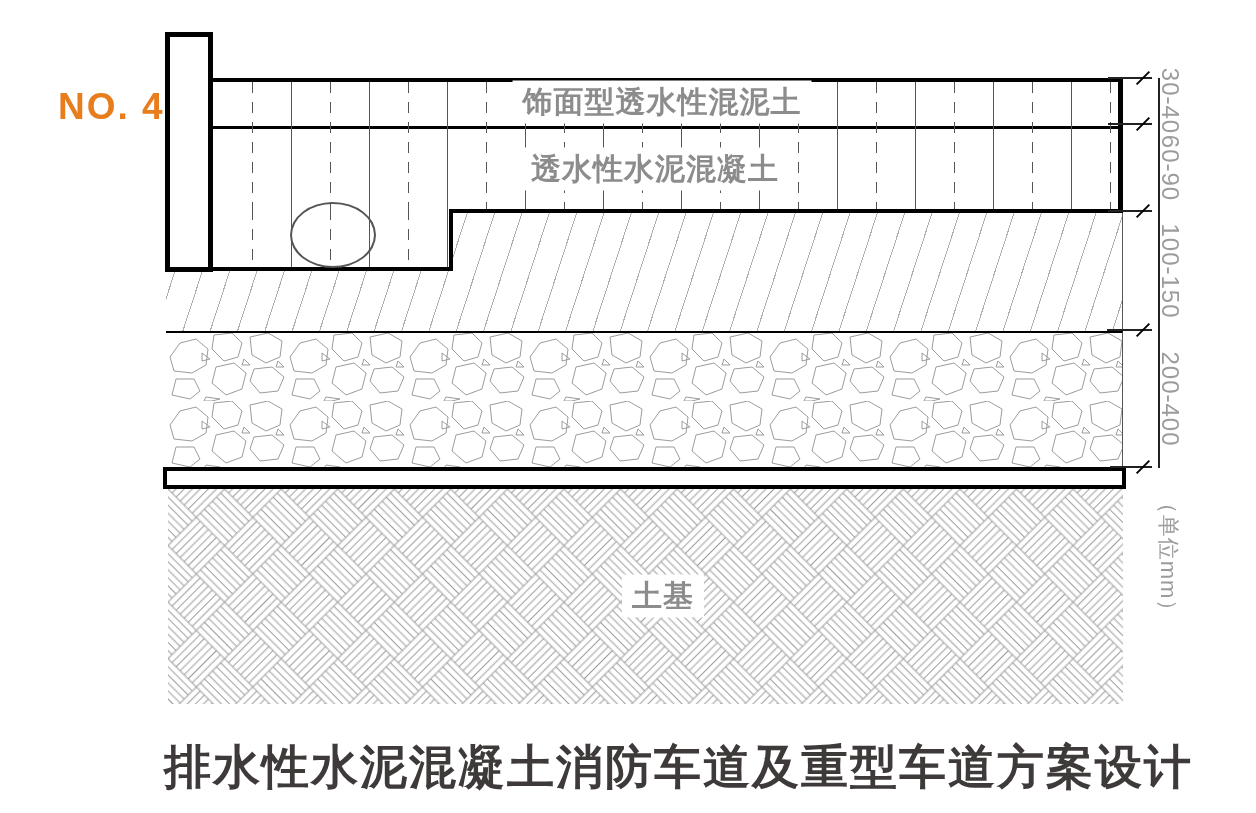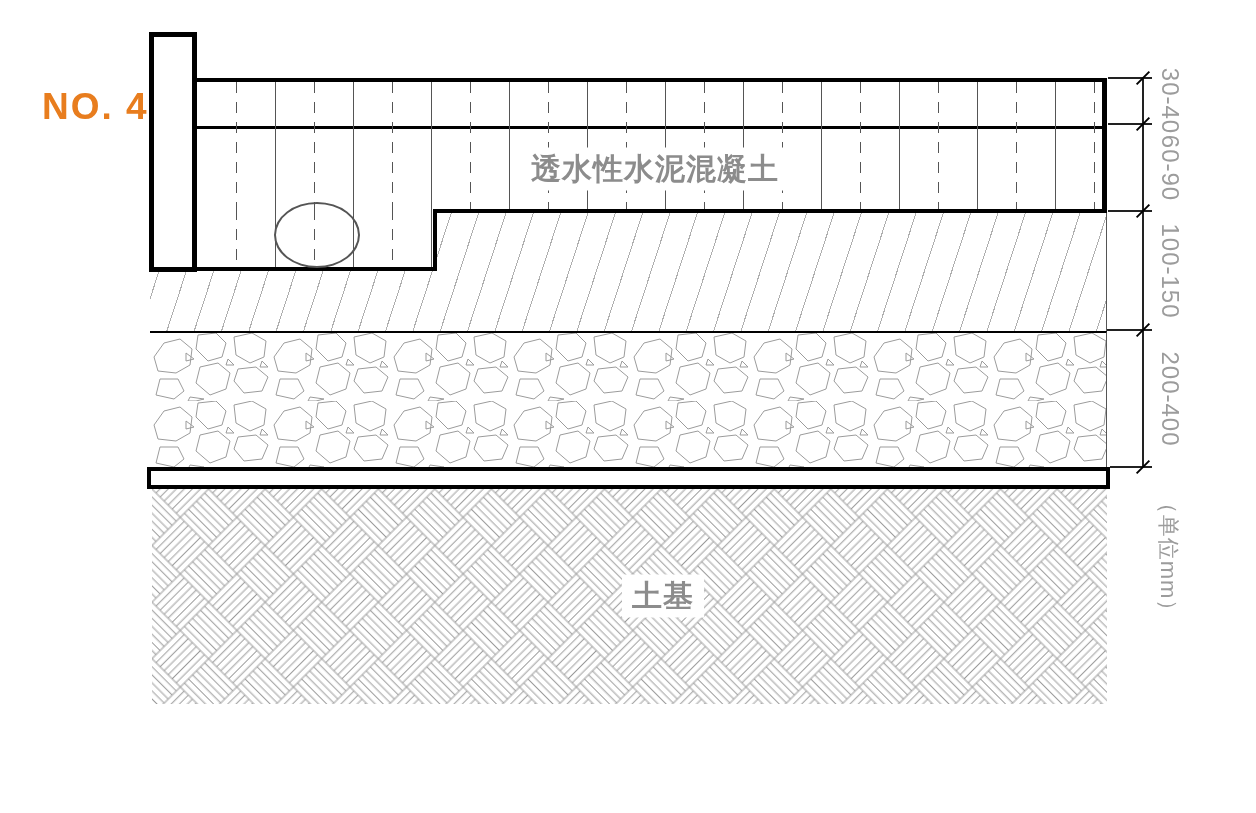--- a/index.html
+++ b/index.html
@@ -1,20 +1,20 @@
 <!DOCTYPE html>
 <html><head>
 <meta charset="utf-8">
 <style>
   html,body{margin:0;padding:0;background:#fff;}
   #stage{
     position:relative;width:1256px;height:813px;background:#fff;overflow:hidden;
     font-family:"Liberation Sans","DejaVu Sans",sans-serif;
   }
-  .abs{position:absolute;}
+  .abs{position:absolute;margin-left:16px;}
 
   
   #no4{left:42px;top:86px;font-size:37px;font-weight:700;letter-spacing:2px;color:#e87d1e;}
 
   
   #curb{left:149px;top:32px;width:48px;height:240px;background:#fff;border:5px solid #000;box-sizing:border-box;z-index:6;}
 
   
   #slab{left:195px;top:78px;width:912px;height:135px;background:#fff;border-top:4px solid #000;border-right:5px solid #000;box-sizing:border-box;z-index:3;}
   #slab-divider{position:absolute;left:0;right:0;top:44px;height:3px;background:#000;}
@@ -162,19 +162,21 @@
   <div class="tick" style="left:1134px;top:210px;"></div>
   <div class="tick" style="left:1134px;top:329px;"></div>
   <div class="tick" style="left:1134px;top:466px;"></div>
 
   <div class="dim-label" style="left:1170px;top:101px;">30-40</div>
   <div class="dim-label" style="left:1170px;top:168px;">60-90</div>
   <div class="dim-label" style="left:1170px;top:271px;">100-150</div>
   <div class="dim-label" style="left:1170px;top:399px;">200-400</div>
   <div class="dim-label" id="unit-note" style="left:1168px;top:557px;">（单位mm）</div>
 
+  <div class="layer-label" style="left:662px;top:102px;">饰面型透水性混泥土</div>
   <div class="layer-label" style="left:655px;top:169px;">透水性水泥混凝土</div>
   <div class="layer-label" style="left:663px;top:596px;">土基</div>
 
   <div id="no4" class="abs">NO. 4</div>
 
+  <div id="title" class="abs">排水性水泥混凝土消防车道及重型车道方案设计</div>
 
 </div>
 
 </body></html>

